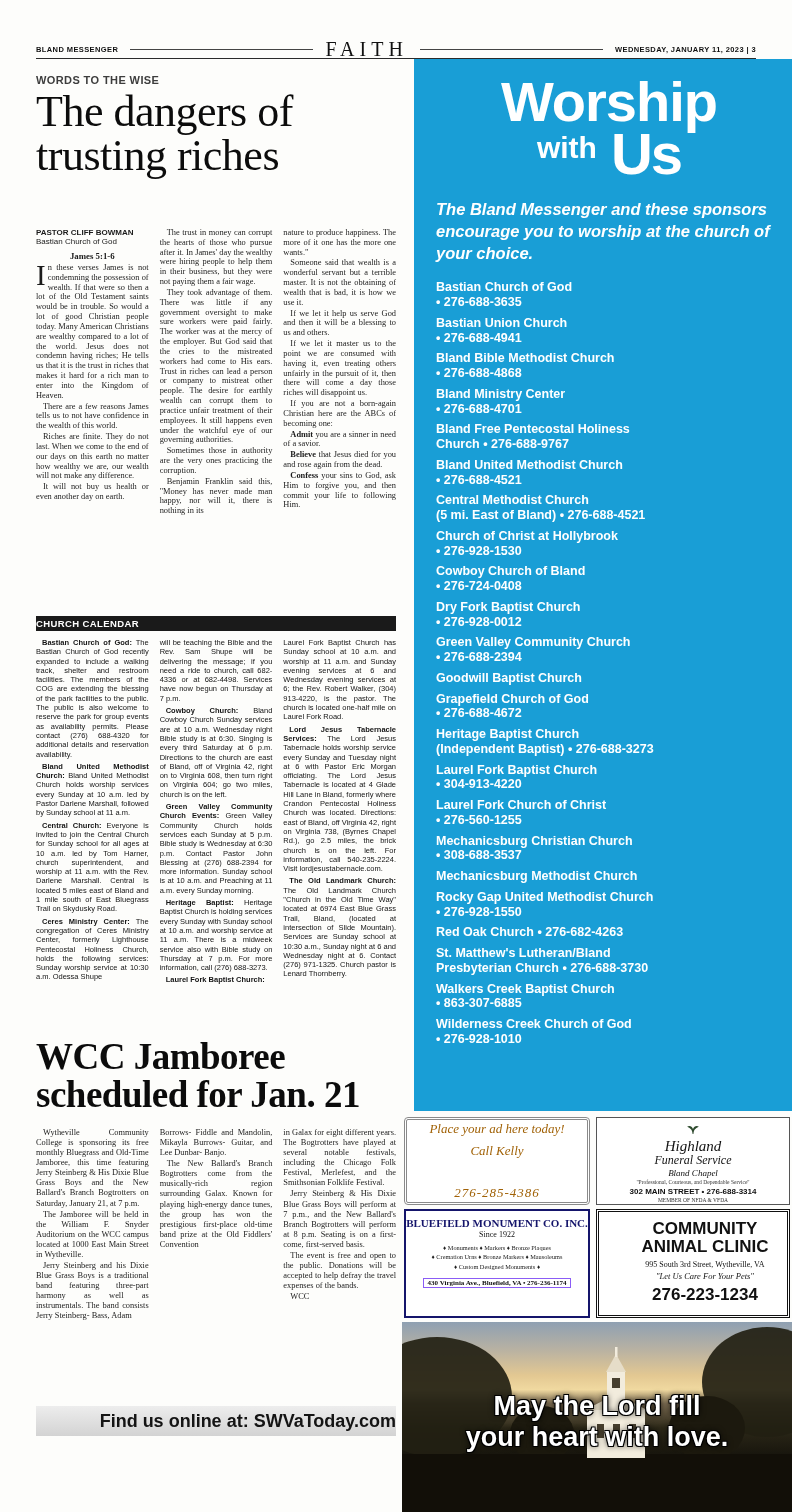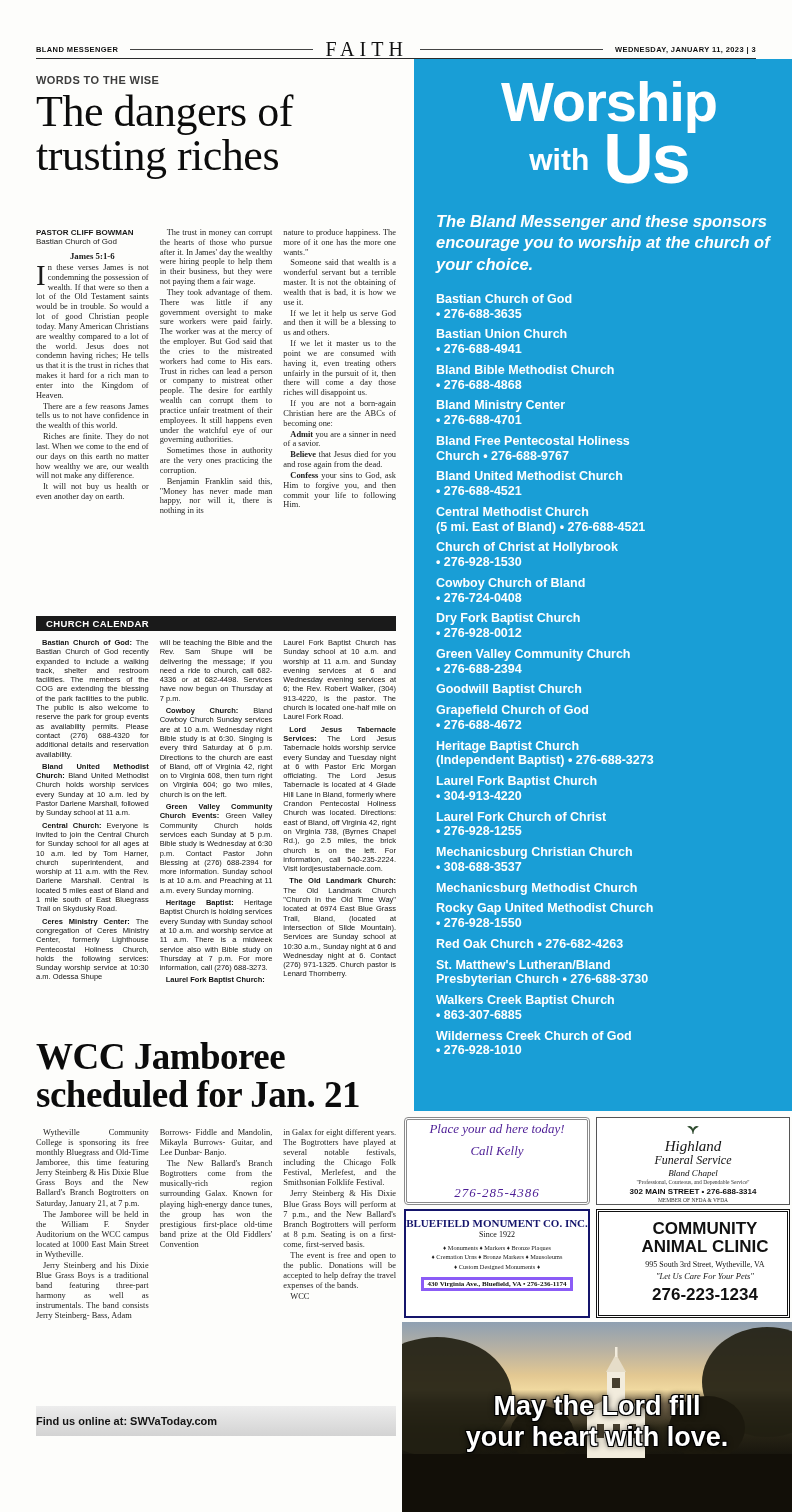--- a/index.html
+++ b/index.html
@@ -23,66 +23,66 @@
   .byline-name { font-family:"Liberation Sans",sans-serif; font-weight:bold; font-size:8px; }
   .byline-org  { font-family:"Liberation Sans",sans-serif; font-size:8px; margin-bottom:4px; }
   .subhead { text-align:center; font-weight:bold; font-size:8.8px; margin:2px 0 2px; }
   .body p { margin:0 0 1px; text-indent:7px; }
   .body.firstflat p:first-child { text-indent:0; }
   .dropcap p:first-child { text-indent:0; }
   .dropcap p:first-child::first-letter { float:left; font-size:29px; line-height:22px; padding:1px 2px 0 0; }
 
   
   .cal-bar { position:absolute; left:36px; top:616px; width:360px; height:15px; background:#1a1a1a; color:#fff;
-             font-family:"Liberation Sans",sans-serif; font-weight:bold; font-size:9.5px; letter-spacing:.4px; padding:2px 0 0 10px; }
+             font-family:"Liberation Sans",sans-serif; font-weight:bold; font-size:9.5px; letter-spacing:.4px; padding:2px 0 0 0; }
   .cal-cols { position:absolute; left:36px; top:638px; width:360px; display:flex; gap:11px; }
   .ccol { flex:1; font-family:"Liberation Sans",sans-serif; font-size:7.5px; line-height:1.24; text-align:justify; color:#141414; }
   .ccol p { margin:0 0 3px; text-indent:6px; }
   .ccol.firstflat p:first-child { text-indent:0; }
 
   
   .jam-headline { position:absolute; left:36px; top:1038px; width:362px; font-size:37px; font-weight:bold; line-height:1.03; letter-spacing:-.5px; color:#0c0c0c; }
   .jam-cols { position:absolute; left:36px; top:1128px; width:360px; display:flex; gap:11px; }
   .jcol { flex:1; font-size:8.4px; line-height:1.2; text-align:justify; color:#1b1b1b; }
   .jcol p { margin:0 0 1px; text-indent:7px; }
   .jcol.firstflat p:first-child { text-indent:0; }
 
   
   .findus { position:absolute; left:36px; top:1406px; width:360px; height:30px; background:linear-gradient(#ededed,#d3d3d3);
-            display:flex; align-items:center; justify-content:flex-start;
-            font-family:"Liberation Sans",sans-serif; font-weight:bold; font-size:11px; color:#141414; }
+            display:flex; align-items:center; justify-content:flex-end;
+            font-family:"Liberation Sans",sans-serif; font-weight:bold; font-size:18px; color:#141414; }
 
   
   .worship { position:absolute; left:414px; top:59px; width:390px; height:1052px; background:#199ed6; color:#fff;
              font-family:"Liberation Sans",sans-serif; }
   .w-line1 { text-align:center; font-weight:bold; font-size:56px; letter-spacing:-1px; margin-top:10px; }
   .w-line2 { display:flex; justify-content:center; align-items:flex-end; gap:14px; margin-top:-8px; }
   .w-with { font-weight:bold; font-size:30px; padding-bottom:16px; }
-  .w-us   { font-weight:bold; font-size:70px; line-height:.95; letter-spacing:-2px; }
+  .w-us   { font-weight:bold; font-size:58px; line-height:.95; letter-spacing:-2px; }
   .w-intro { font-weight:bold; font-style:italic; font-size:16.5px; line-height:1.32; margin:18px 24px 0 22px; }
   .church-list { margin:16px 22px 0 22px; }
   .church { font-weight:bold; font-size:12.5px; line-height:1.18; margin-bottom:6px; }
 
   
   .ad { position:absolute; background:#fff; text-align:center; overflow:hidden; }
   .ad-place { left:404px; top:1117px; width:186px; height:88px; border:3px double #8a8a8a; border-radius:4px;
-              font-style:italic; color:#4c1d95; display:flex; flex-direction:column; justify-content:center; gap:6px; }
+              font-style:italic; color:#a16207; display:flex; flex-direction:column; justify-content:center; gap:6px; }
   .ad-place .l1 { font-size:13px; } .ad-place .l2 { font-size:13px; } .ad-place .l3 { font-size:13px; letter-spacing:1px;margin-top:20px; }
   .ad-highland { left:596px; top:1117px; width:194px; height:88px; border:1px solid #555; padding-top:3px; }
   .hl-name { font-style:italic; font-size:15px; line-height:1.0; }
   .hl-sub  { font-style:italic; font-size:12px; line-height:1.1; }
   .hl-chapel { font-style:italic; font-size:9px; margin-top:1px; }
   .hl-tag { font-size:5.5px; color:#333; margin-top:1px; }
   .hl-addr { font-family:"Liberation Sans",sans-serif; font-weight:bold; font-size:8px; margin-top:2px; }
   .hl-member { font-size:5.5px; color:#333; margin-top:1px; }
   .ad-bluefield { left:404px; top:1209px; width:186px; height:109px; border:2px solid #15156b; padding-top:6px; }
   .bm-name { font-weight:bold; font-size:11px; color:#15156b; }
   .bm-since { font-size:8px; margin-top:1px; }
   .bm-bullets { font-size:6.3px; margin-top:4px; line-height:1.5; color:#222; }
-  .bm-addr { font-size:7px; font-weight:bold; margin-top:6px; border:3px solid #8b5cf6; display:inline-block; padding:0 4px; }
+  .bm-addr { font-size:7px; font-weight:bold; margin-top:6px; border:1px solid #8b5cf6; display:inline-block; padding:0 4px; }
   .ad-animal { left:596px; top:1209px; width:194px; height:109px; border:3px double #111; padding-top:8px;padding-left:24px; }
   .ac-name { font-family:"Liberation Sans",sans-serif; font-weight:bold; font-size:17px; line-height:1.05; }
   .ac-addr { font-size:8px; margin-top:4px; }
   .ac-tag { font-style:italic; font-size:8.5px; margin-top:2px; }
   .ac-phone { font-family:"Liberation Sans",sans-serif; font-weight:bold; font-size:17px; margin-top:4px; }
 
   
   .photo { position:absolute; left:402px; top:1322px; width:390px; height:141px;
            background:linear-gradient(180deg,#8fa0b2 0%,#b9b2a2 20%,#e3c892 38%,#f0d9a0 48%,#7a6a50 58%,#2c2818 75%,#12100a 100%); }
   .photo svg { position:absolute; inset:0; }
@@ -265,21 +265,21 @@
         <div class="church">
         <div>Heritage Baptist Church</div>
         <div>(Independent Baptist) • 276-688-3273</div>
       </div>
         <div class="church">
         <div>Laurel Fork Baptist Church</div>
         <div>• 304-913-4220</div>
       </div>
         <div class="church">
         <div>Laurel Fork Church of Christ</div>
-        <div>• 276-928-1255</div>
+        <div>• 276-560-1255</div>
       </div>
         <div class="church">
         <div>Mechanicsburg Christian Church</div>
         <div>• 308-688-3537</div>
       </div>
         <div class="church">
         <div>Mechanicsburg Methodist Church</div>
       </div>
         <div class="church">
         <div>Rocky Gap United Methodist Church</div>

